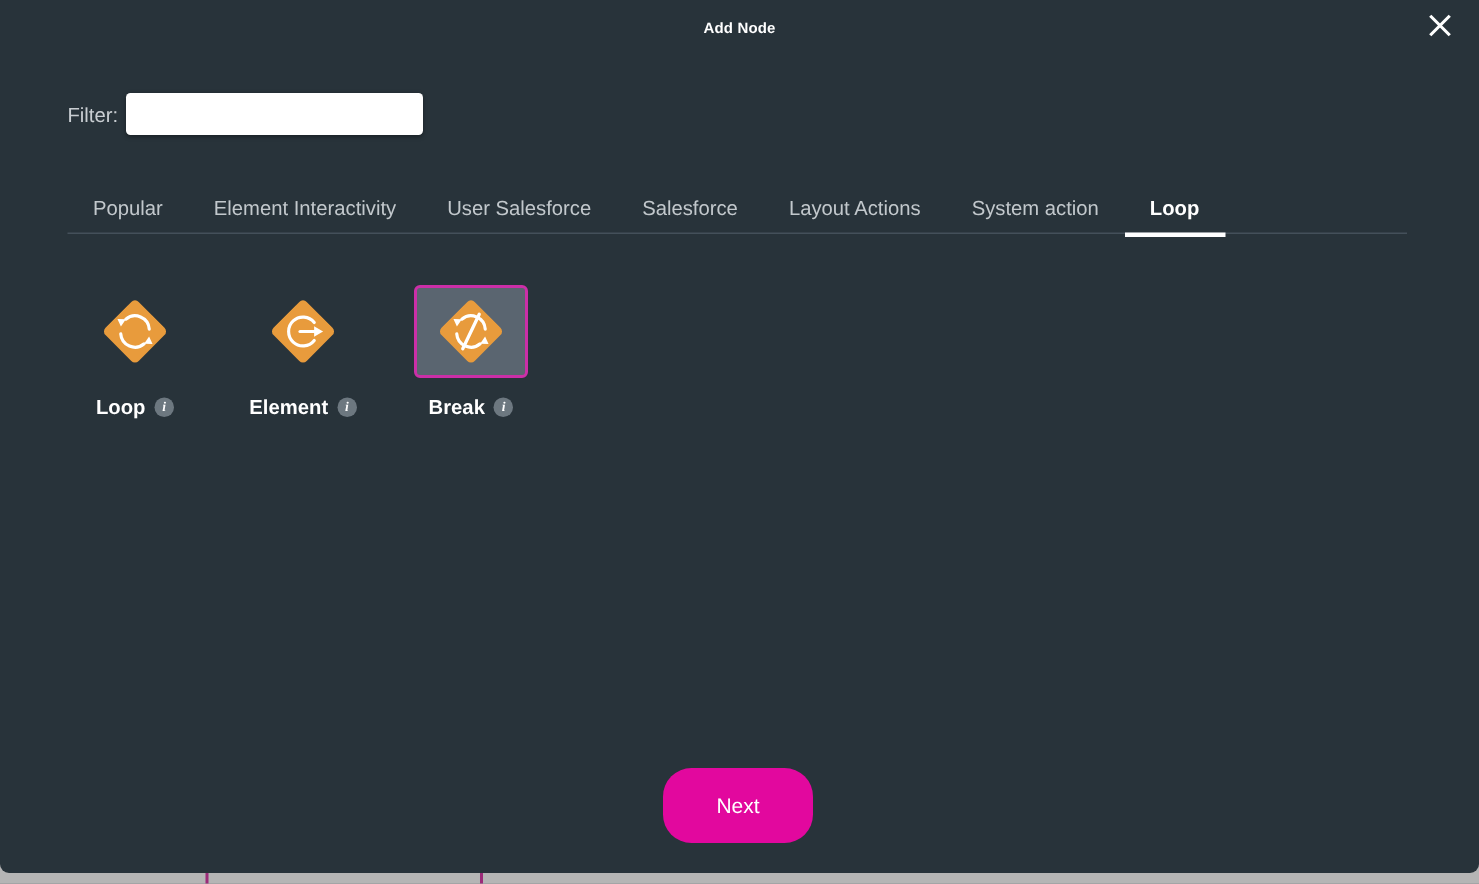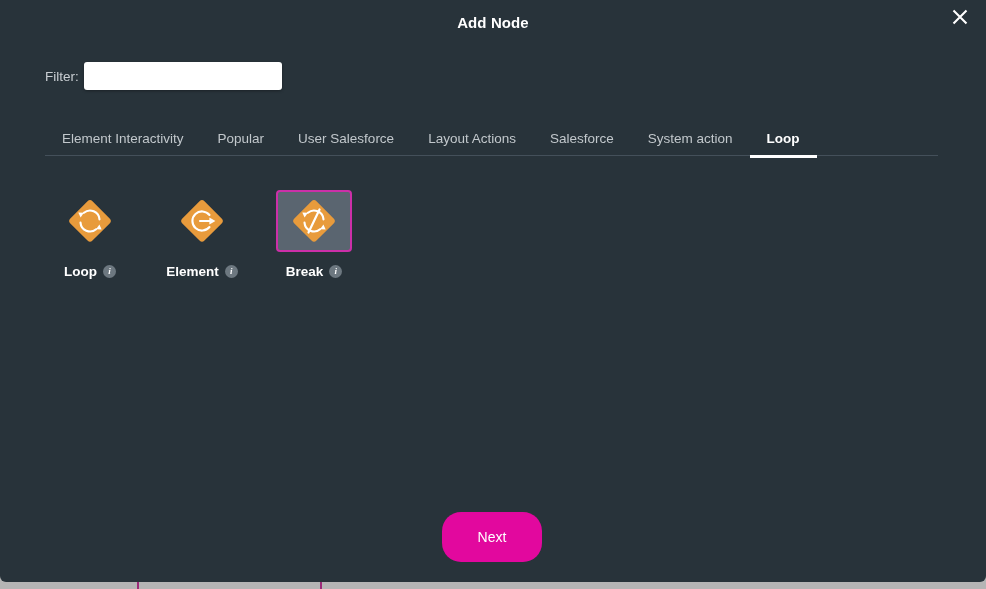--- a/index.html
+++ b/index.html
@@ -37,21 +37,21 @@
     background: #28333a;
     border-radius: 0 0 6px 6px;
     overflow: hidden;
   }
 
   #modal-title {
     position: absolute;
     left: 0; top: 20px;
     width: 986px;
     text-align: center;
-    font-size: 15px;
+    font-size: 10px;
     font-weight: bold;
     color: #ffffff;
     letter-spacing: .1px;
   }
 
   #close-button {
     position: absolute;
     right: 10px; top: 7px;
     width: 32px; height: 32px;
     display: flex;
@@ -214,33 +214,33 @@
     </span>
   </div>
 
   <div id="filter-row">
     <span id="filter-label">Filter:</span>
     <input id="filter-input" type="text" placeholder="" style="">
   </div>
 
   <div id="tabs">
     <div class="tab">
+      <span>Popular</span>
+    </div>
+    <div class="tab">
       <span>Element Interactivity</span>
     </div>
     <div class="tab">
-      <span>Popular</span>
-    </div>
-    <div class="tab">
       <span>User Salesforce</span>
     </div>
     <div class="tab">
+      <span>Salesforce</span>
+    </div>
+    <div class="tab">
       <span>Layout Actions</span>
-    </div>
-    <div class="tab">
-      <span>Salesforce</span>
     </div>
     <div class="tab">
       <span>System action</span>
     </div>
     <div class="tab active">
       <span>Loop</span>
     </div>
   </div>
 
   <div id="node-grid">

